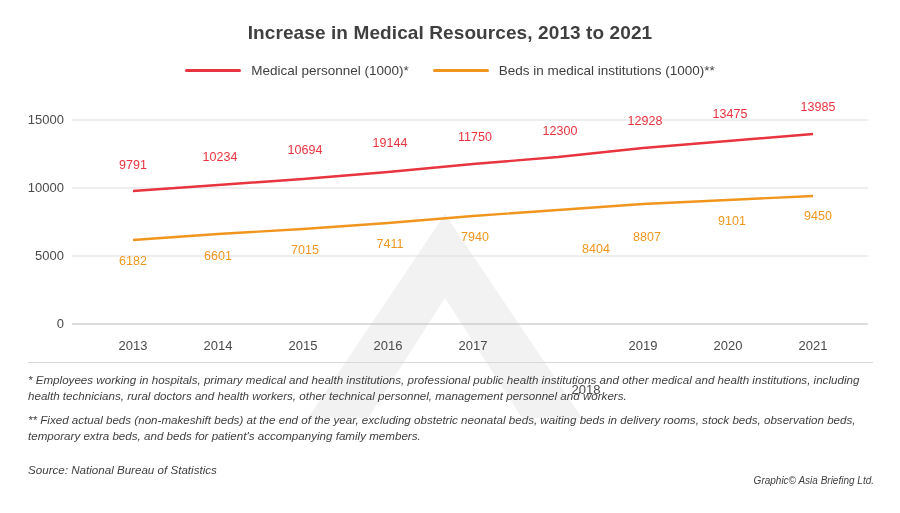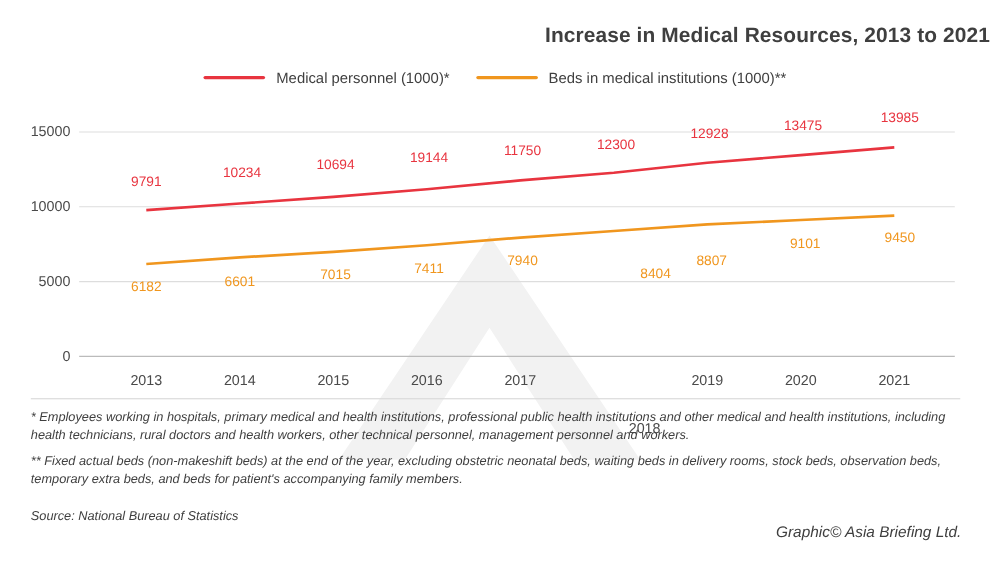--- a/index.html
+++ b/index.html
@@ -17,21 +17,21 @@
   .page {
     position: relative;
     width: 900px;
     height: 513px;
   }
   .chart-title {
     position: absolute;
     top: 22px;
     left: 0;
     width: 900px;
-    text-align: right;
+    text-align: center;
     font-size: 19px;
     font-weight: bold;
     color: #3f3f3f;
     letter-spacing: 0.1px;
   }
   .legend {
     position: absolute;
     top: 63px;
     left: 0;
     width: 900px;
@@ -121,21 +121,21 @@
     top: 463px;
     left: 28px;
     font-size: 11.6px;
     font-style: italic;
     color: #3f3f3f;
   }
   .credit {
     position: absolute;
     top: 475px;
     right: 26px;
-    font-size: 14px;
+    font-size: 10px;
     font-style: italic;
     color: #3f3f3f;
   }
   .divider {
     position: absolute;
     left: 28px;
     top: 362px;
     width: 845px;
     height: 1px;
     background: #d8d8d8;

